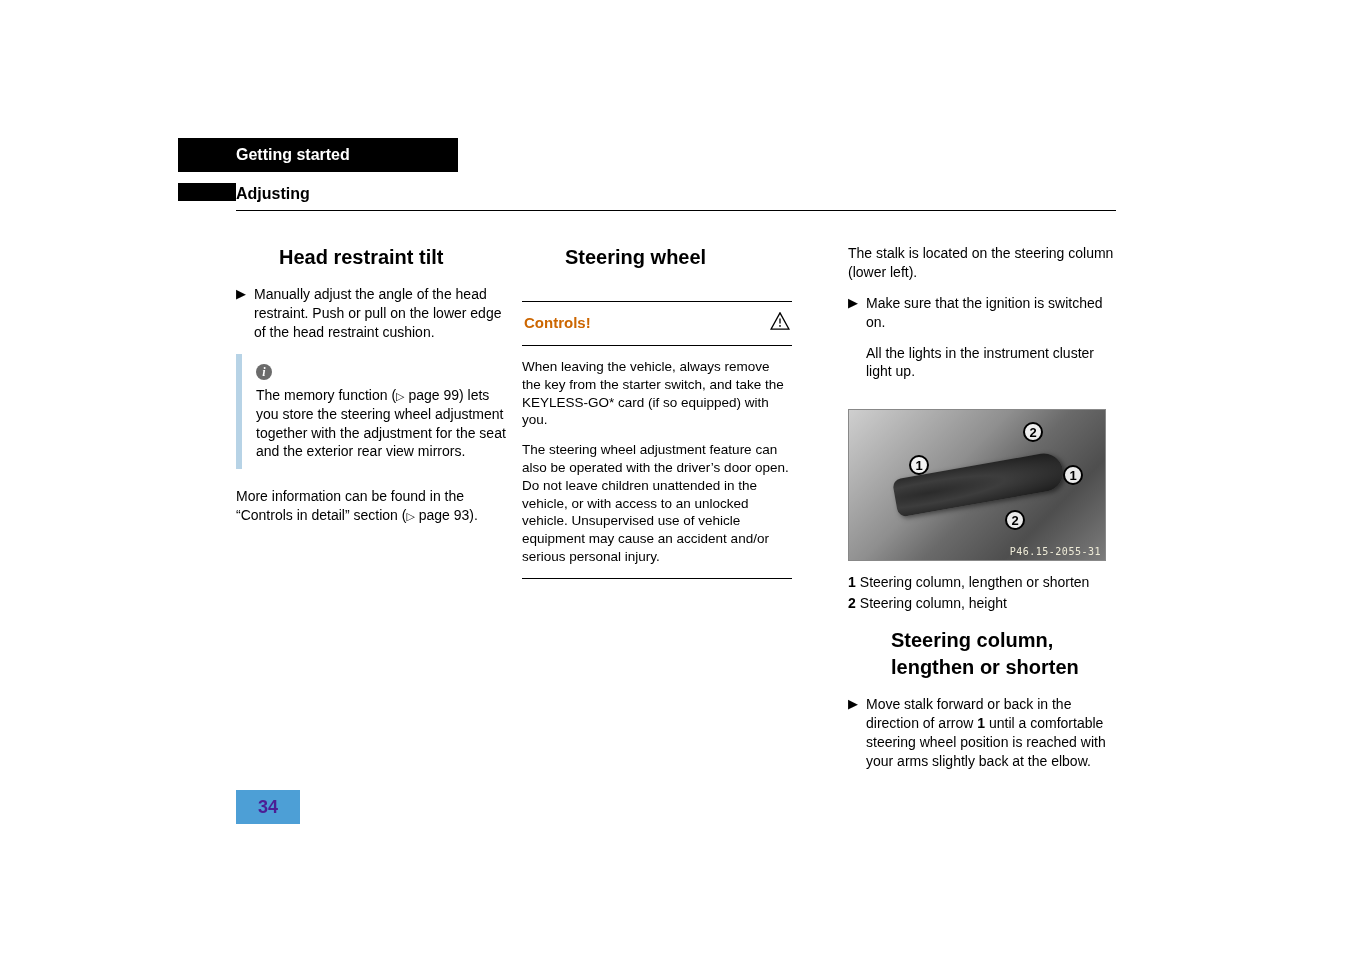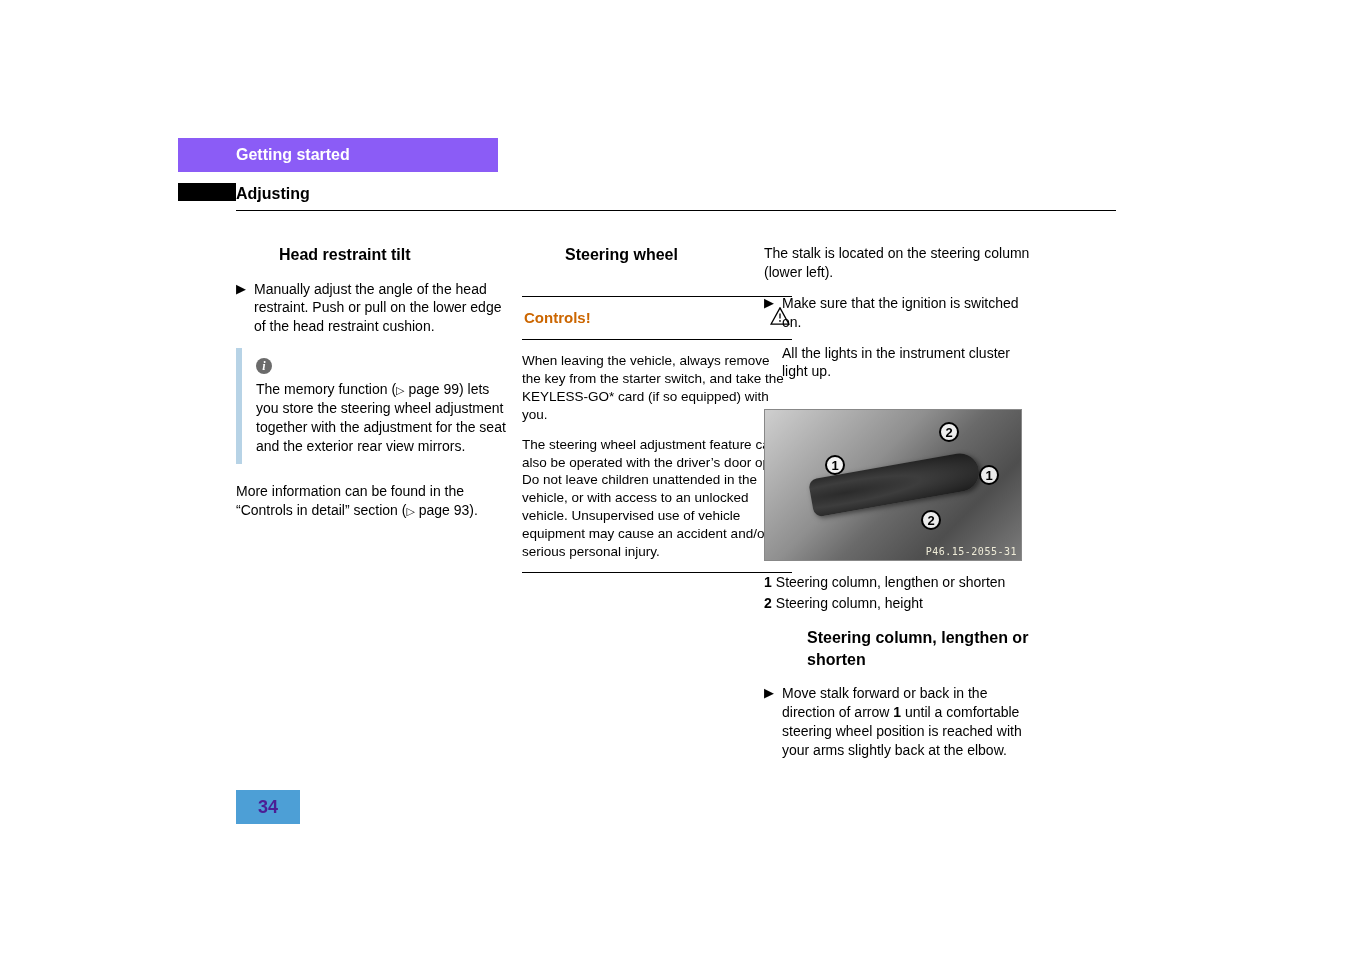--- a/index.html
+++ b/index.html
@@ -1,29 +1,29 @@
 <!DOCTYPE html>
 <html><head>
 <meta charset="utf-8">
 <style>
   * { box-sizing: border-box; margin: 0; padding: 0; }
   html, body { width: 1351px; height: 954px; background: #fff; font-family: Arial, Helvetica, sans-serif; color: #000; }
   .page { position: relative; width: 1351px; height: 954px; }
   .side-tab { position: absolute; left: 178px; top: 183px; width: 58px; height: 18px; background: #000; }
-  .chapter-bar { position: absolute; left: 178px; top: 138px; width: 320px; height: 34px; background: #8b5cf6; display: flex; align-items: center; padding-left: 58px; }
+  .chapter-bar { position: absolute; left: 178px; top: 138px; width: 280px; height: 34px; background: #000000; display: flex; align-items: center; padding-left: 58px; }
   .chapter-bar span { color: #fff; font-weight: bold; font-size: 16px; }
   .section-title { position: absolute; left: 236px; top: 185px; font-weight: bold; font-size: 16px; color: #000; }
   .hr-line { position: absolute; left: 236px; top: 210px; width: 880px; height: 1px; background: #000; }
 
   .col { position: absolute; top: 244px; width: 270px; font-size: 14px; line-height: 1.35; }
   .col1 { left: 236px; }
   .col2 { left: 522px; }
-  .col3 { left: 764px; }
+  .col3 { left: 848px; }
 
-  .h4 { font-weight: bold; margin-bottom: 14px; font-size: 16px; padding-left: 43px; }
+  .h4 { font-weight: bold; margin-bottom: 14px; font-size: 20px; padding-left: 43px; }
   .bullet { display: flex; margin-bottom: 12px; }
   .bullet .mark { flex: 0 0 18px; font-size: 13px; }
   .bullet .txt { flex: 1; }
   .info-box { position: relative; border-left: 6px solid #b7d3e6; padding: 8px 0 8px 14px; margin-top: 10px; margin-bottom: 18px; }
   .info-icon { width: 16px; height: 16px; display: inline-flex; align-items: center; justify-content: center; border-radius: 50%; background: #6b6b6b; color: #fff; font-style: italic; font-family: Georgia, serif; font-weight: bold; font-size: 12px; margin-bottom: 6px; }
   .info-box p { font-size: 14px; }
   .ref-icon { display: inline-block; font-size: 11px; vertical-align: baseline; }
 
   .warn-head { display: flex; justify-content: space-between; align-items: center; border-top: 1px solid #000; border-bottom: 1px solid #000; padding: 10px 2px; margin-top: 30px; margin-bottom: 12px; }
   .warn-head .wtxt { color: #cc6600; font-weight: bold; font-size: 15px; }

